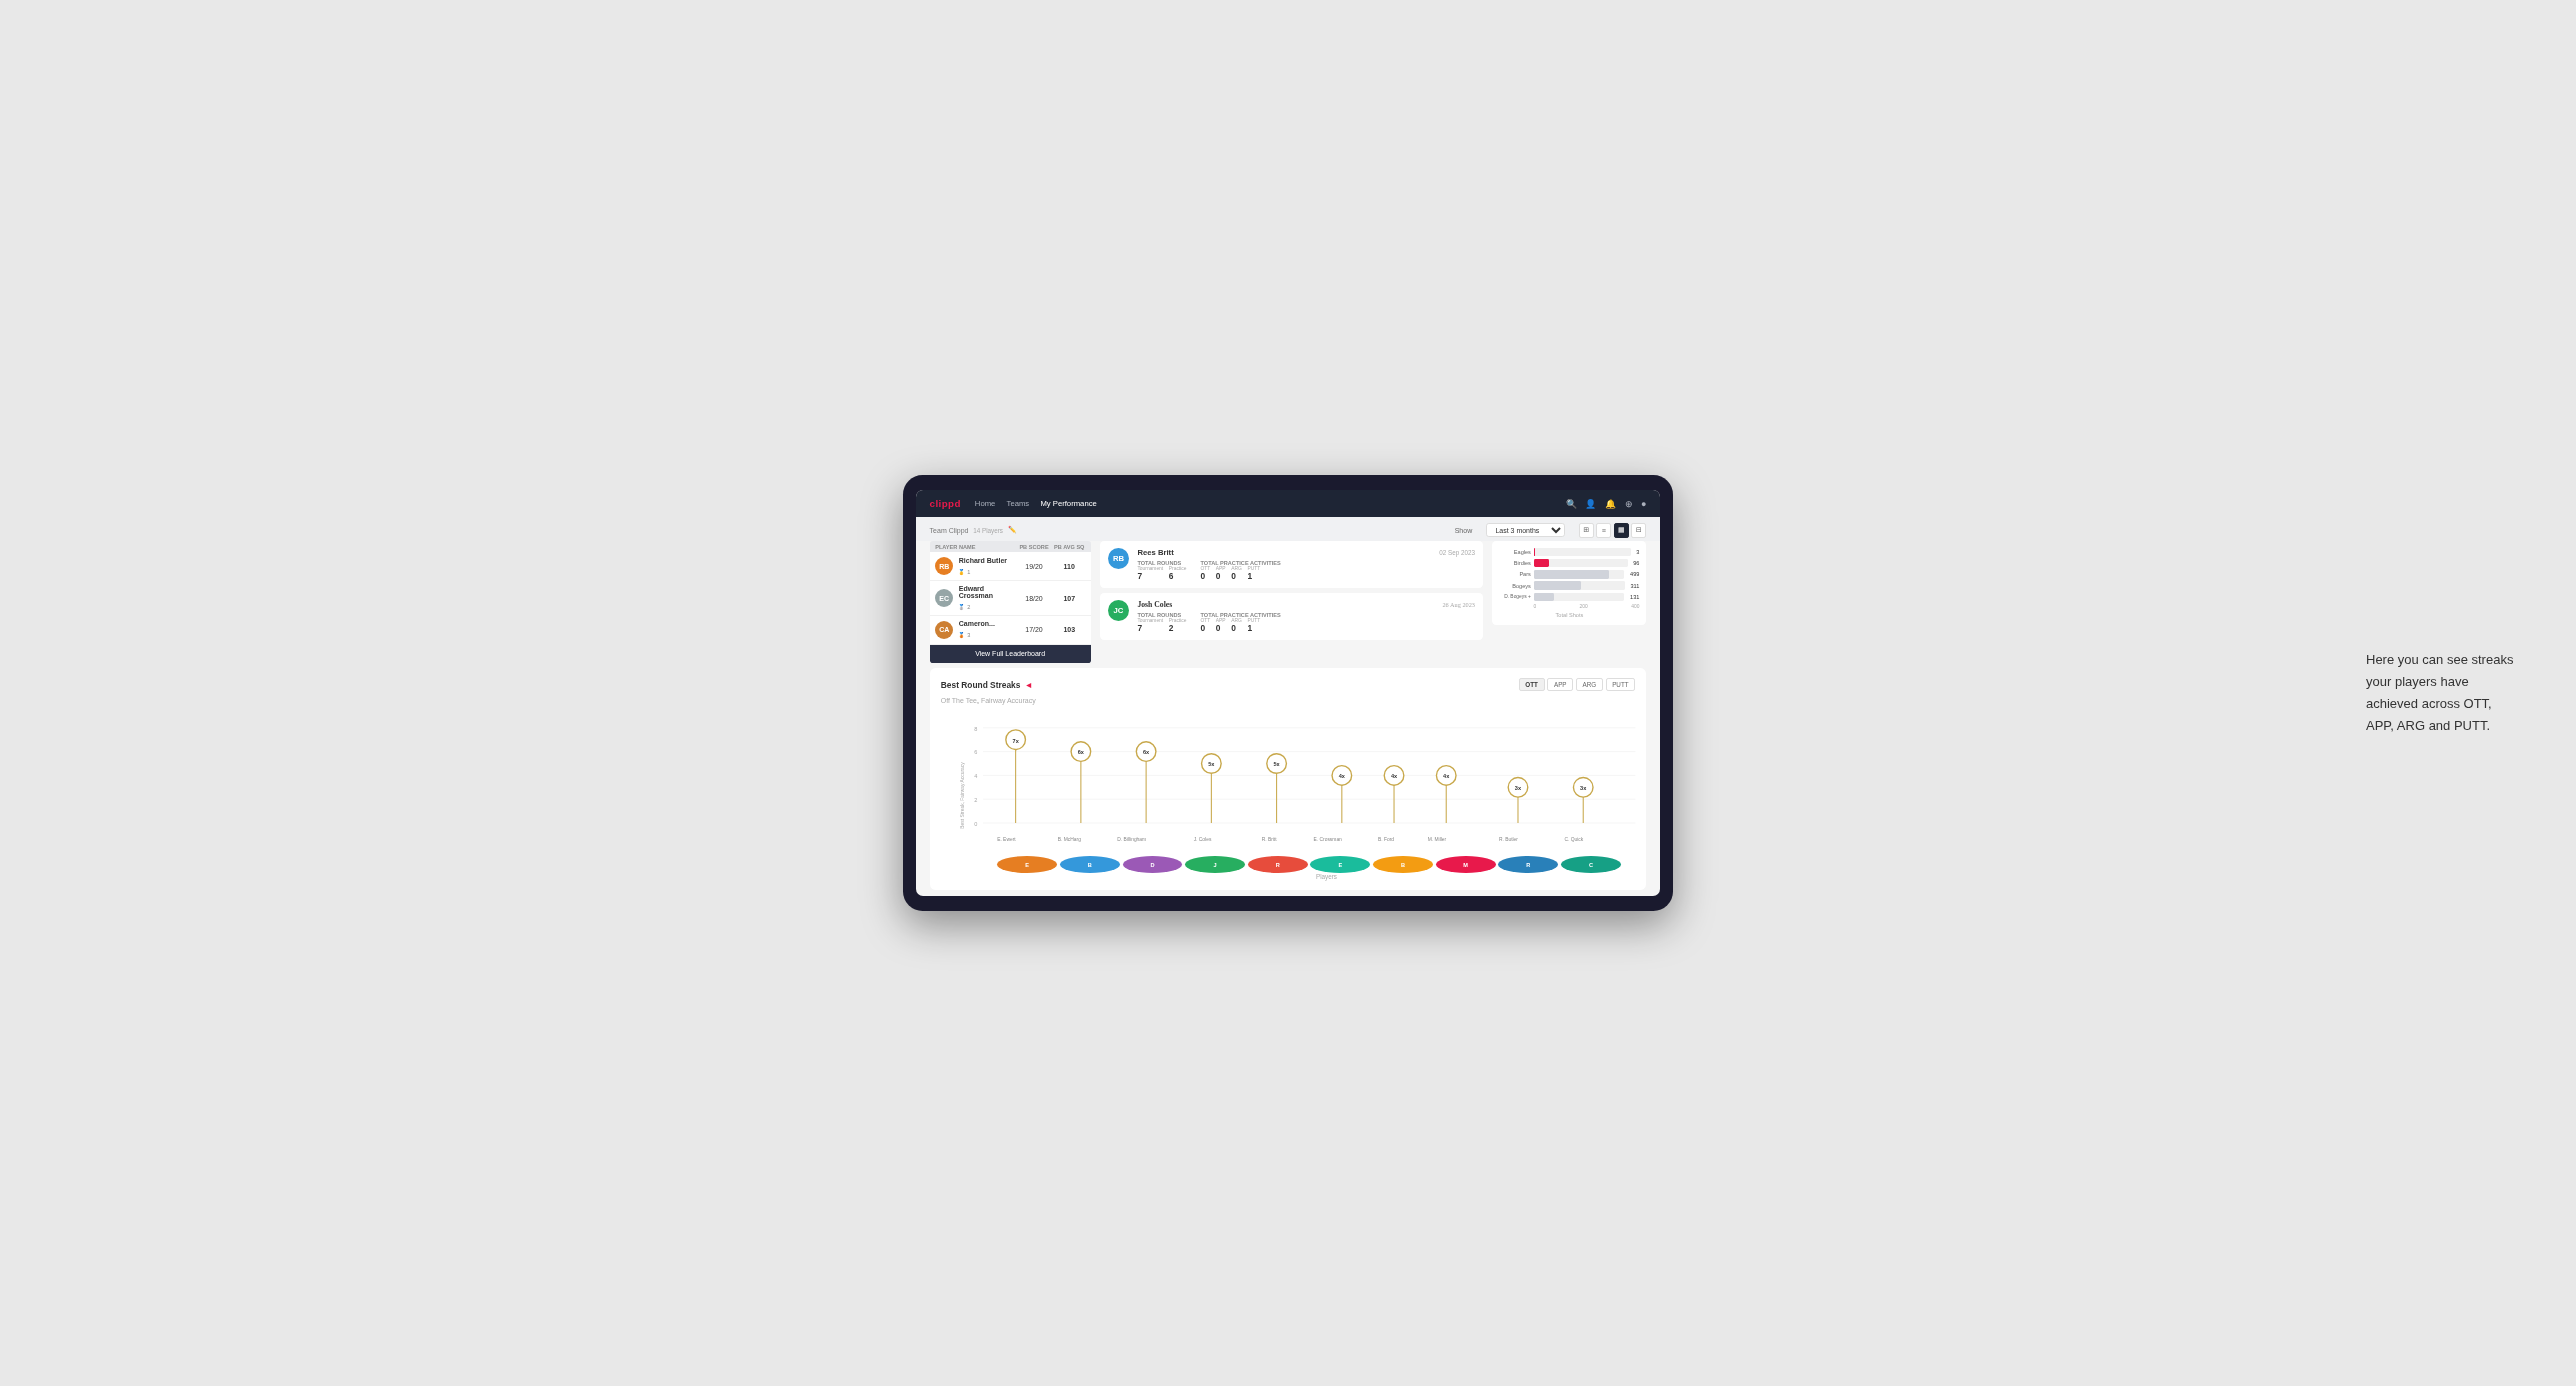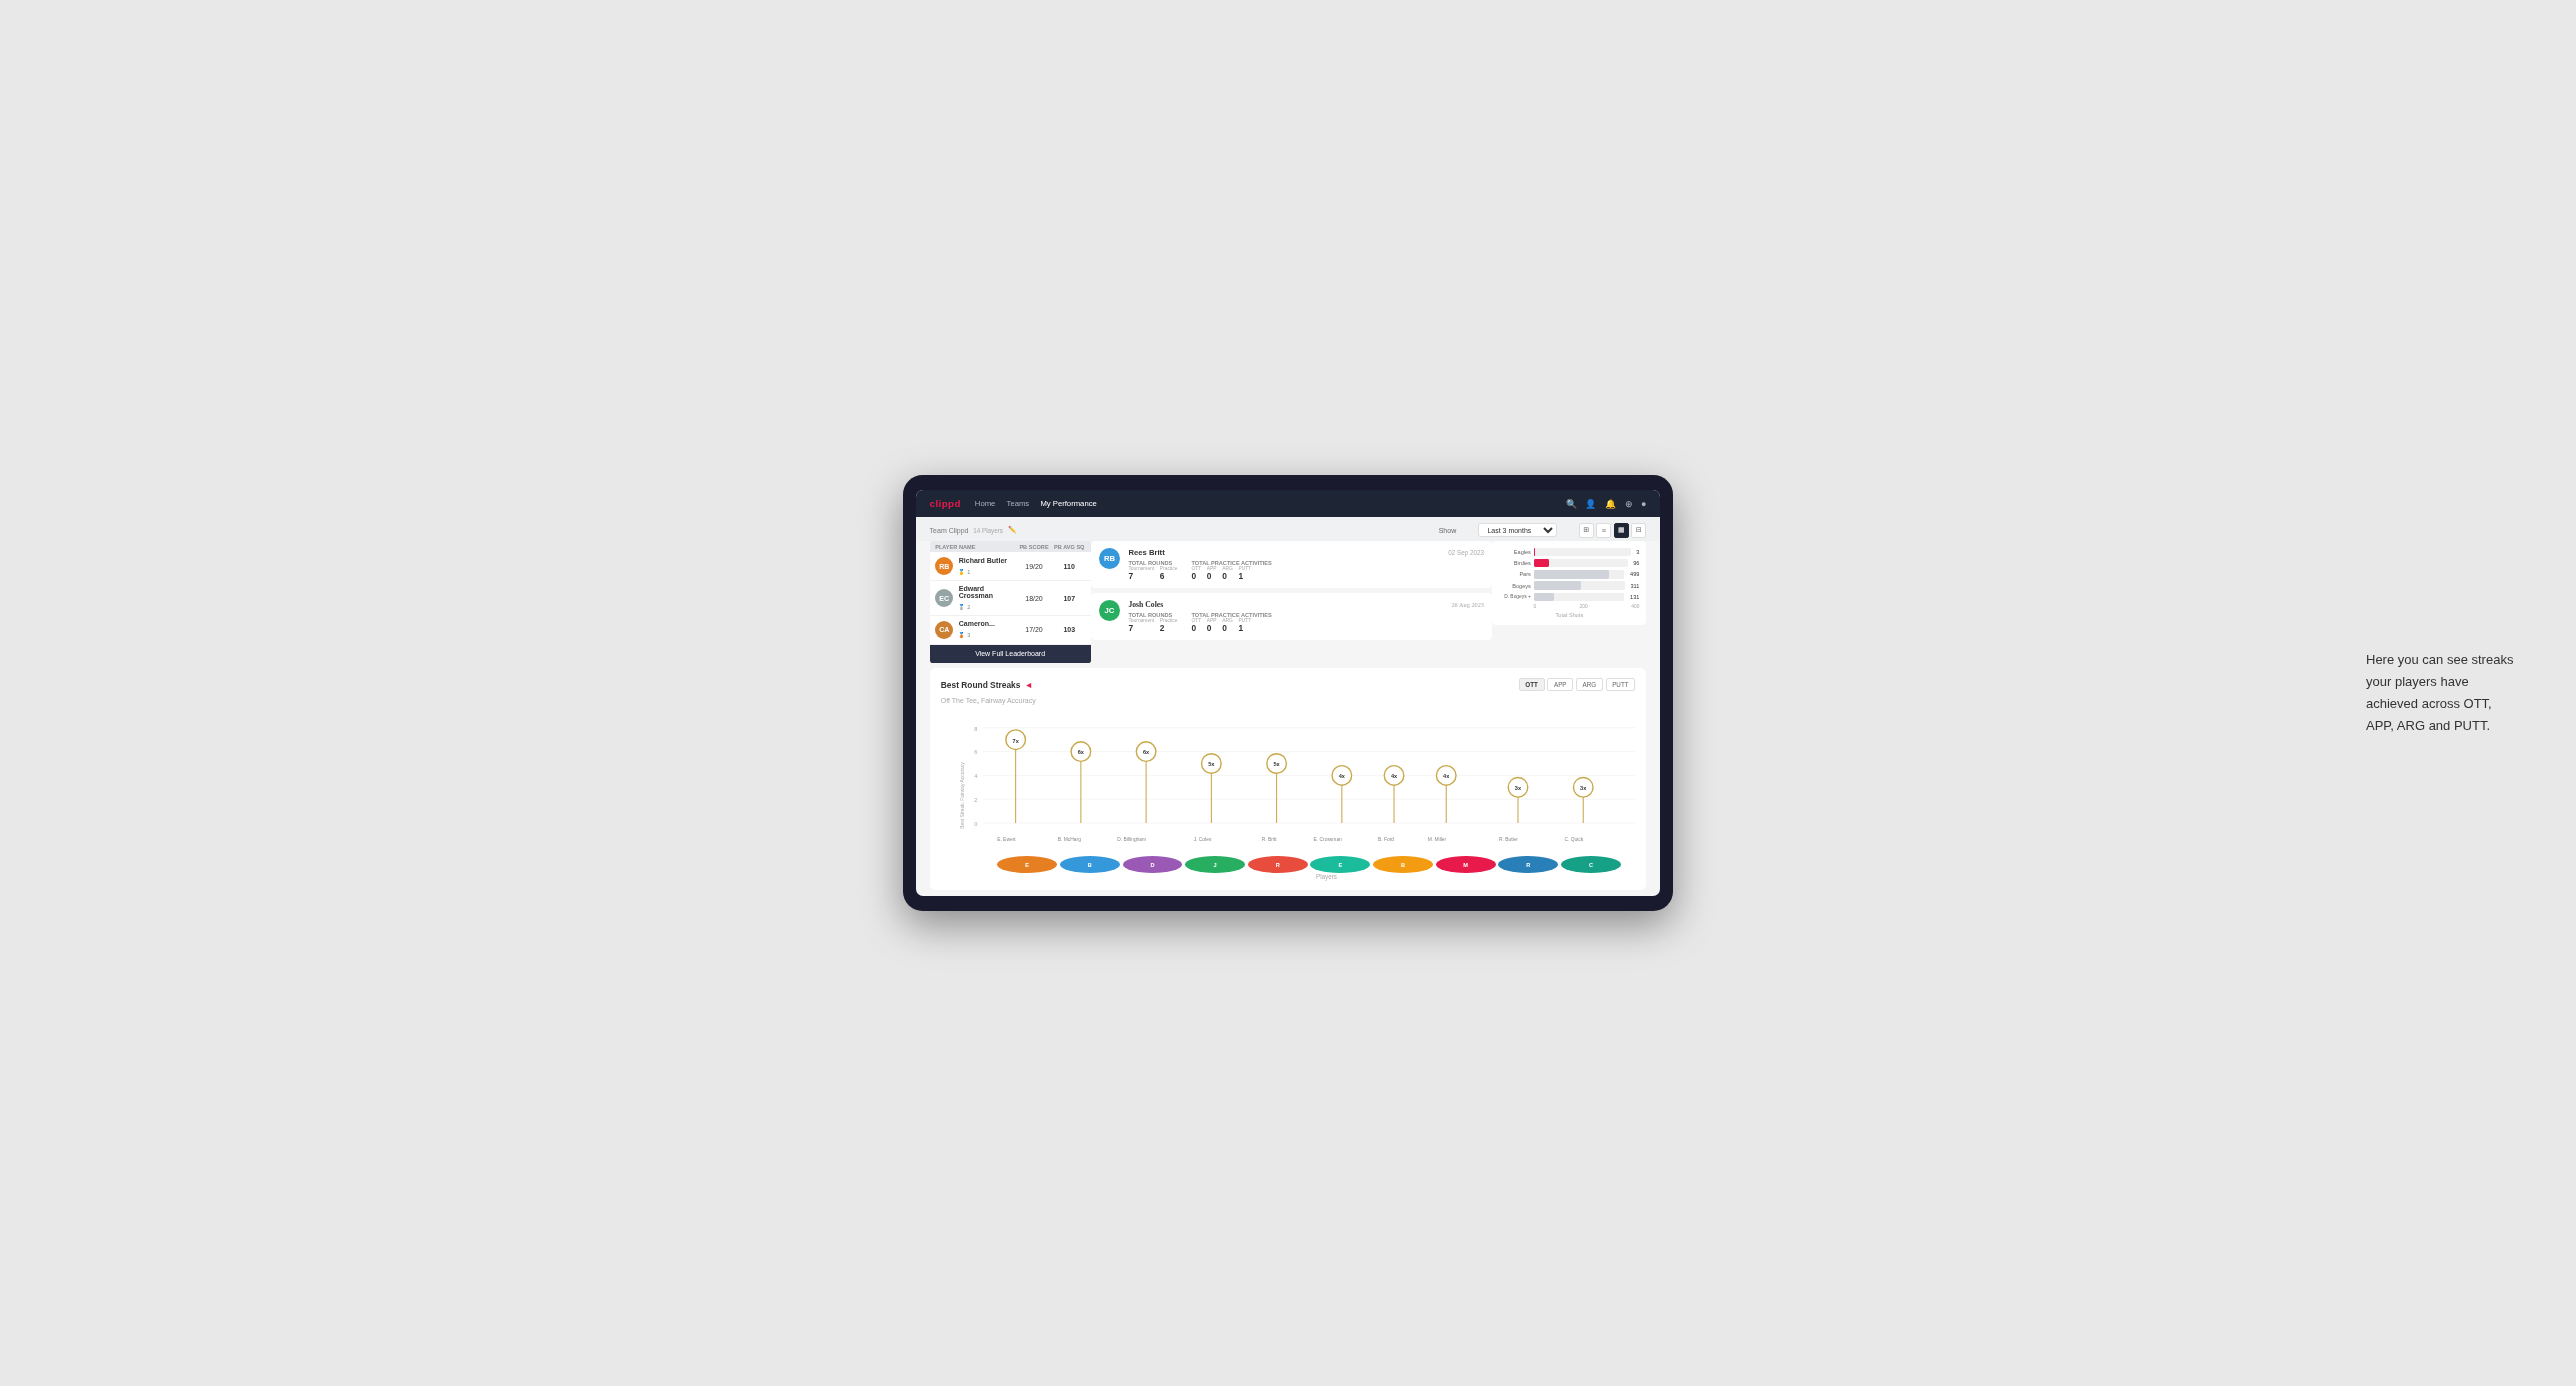--- a/index.html
+++ b/index.html
@@ -333,21 +333,21 @@
     .chart-xlabel {
       text-align: center;
       font-size: 5.6px;
       color: #aaa;
       margin-top: 2.8px;
     }
     
     .show-controls {
       display: flex;
       align-items: center;
-      gap: 22px;
+      gap: 14px;
     }
     .show-label {
       font-size: 7px;
       color: #666;
     }
     .show-select {
       font-size: 7px;
       border: 0.7px solid #ddd;
       border-radius: 2.8px;
       padding: 1.4px 4.2px;
@@ -450,21 +450,21 @@
     .players-label {
       text-align: center;
       font-size: 6.3px;
       color: #aaa;
       padding-left: 35px;
     }
     
     .panels-row {
       display: flex;
       padding: 0 14px;
-      gap: 0;
+      gap: 9px;
     }
   </style>
 </head>
 <body>
 
 <div class="tablet-outer">
   <div class="tablet-screen">
 
     <nav class="navbar">
       <span class="navbar-logo">clippd</span>

